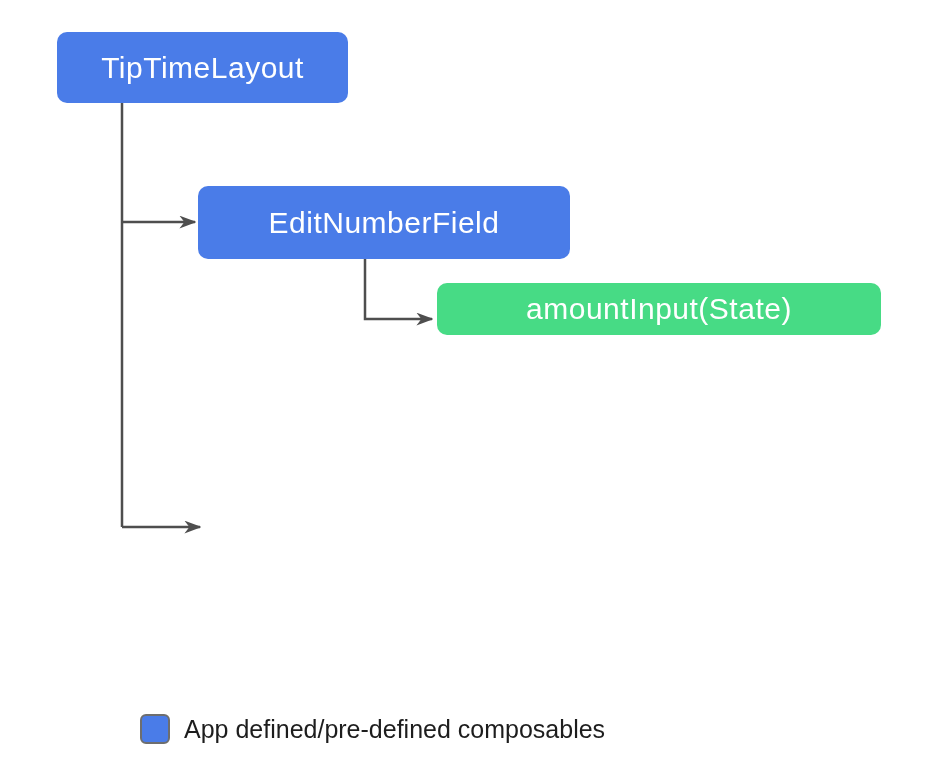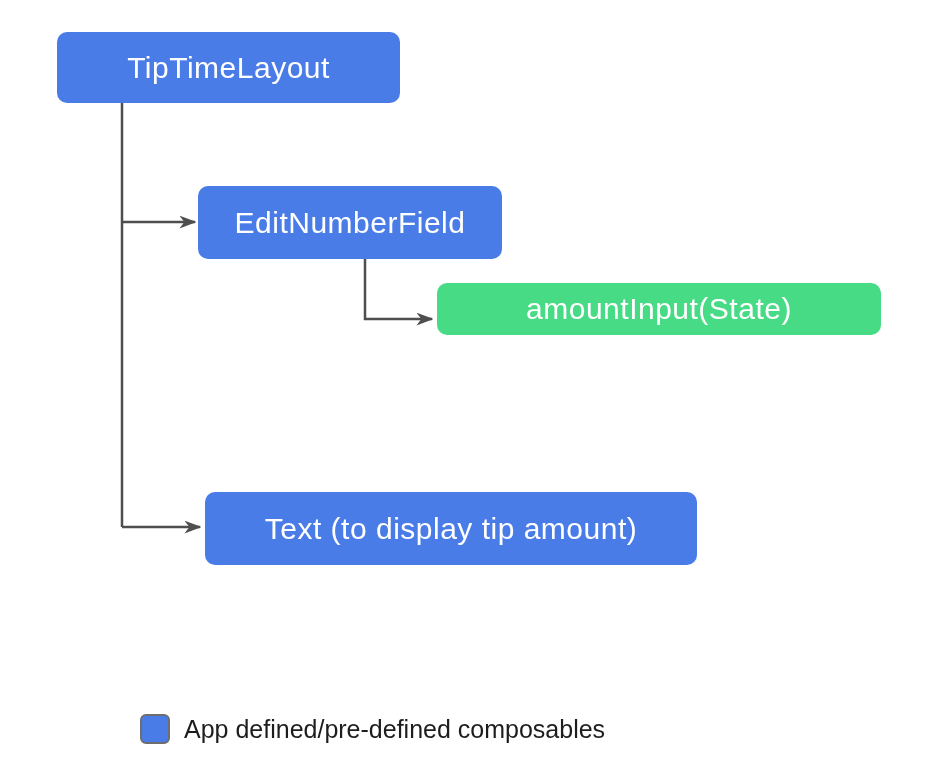--- a/index.html
+++ b/index.html
@@ -74,27 +74,26 @@
       <marker id="arrow" viewBox="0 0 12 9" refX="11" refY="4.5" markerWidth="17" markerHeight="13" markerUnits="userSpaceOnUse" orient="auto">
         <path class="arrowhead" d="M0,0 L12,4.5 L0,9 L3.5,4.5 Z"></path>
       </marker>
     </defs>
     <path class="edge" d="M122,103 V527"></path>
     <path class="edge" d="M122,222 H195" marker-end="url(#arrow)"></path>
     <path class="edge" d="M122,527 H200" marker-end="url(#arrow)"></path>
     <path class="edge" d="M365,259 V319 H432" marker-end="url(#arrow)"></path>
   </svg>
 
-  <div class="node node-blue" style="left:57px; top:32px; width:343px; height:71px;">TipTimeLayout</div>
+  <div class="node node-blue" style="left:57px; top:32px; width:291px; height:71px;">TipTimeLayout</div>
 
-  <div class="node node-blue" style="left:198px; top:186px; width:304px; height:73px;">EditNumberField</div>
+  <div class="node node-blue" style="left:198px; top:186px; width:372px; height:73px;">EditNumberField</div>
 
   <div class="node node-green" style="left:437px; top:283px; width:444px; height:52px;">amountInput(State)</div>
 
-  <div class="node node-blue" style="left:205px; top:492px; width:492px; height:73px;">Text (to display tip amount)</div>
 
 
   <div class="legend-item" style="left:140px; top:714px;">
     <span class="swatch swatch-blue"></span>
     <span class="legend-label">App defined/pre-defined composables</span>
   </div>
 
 </div>
 
 </body></html>

